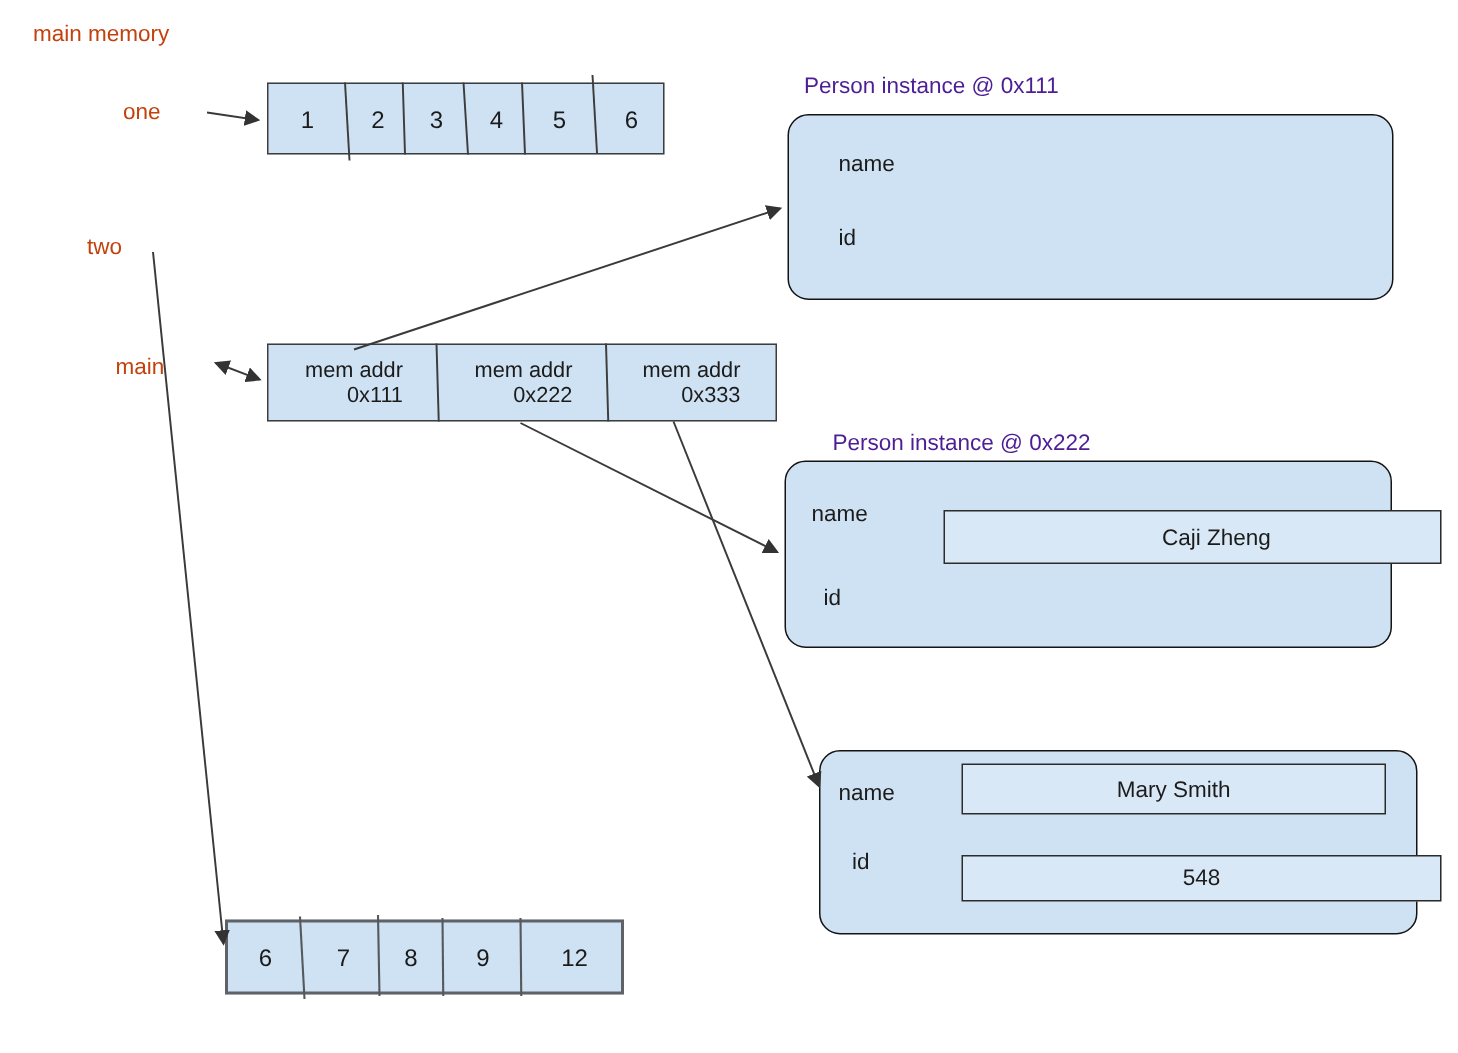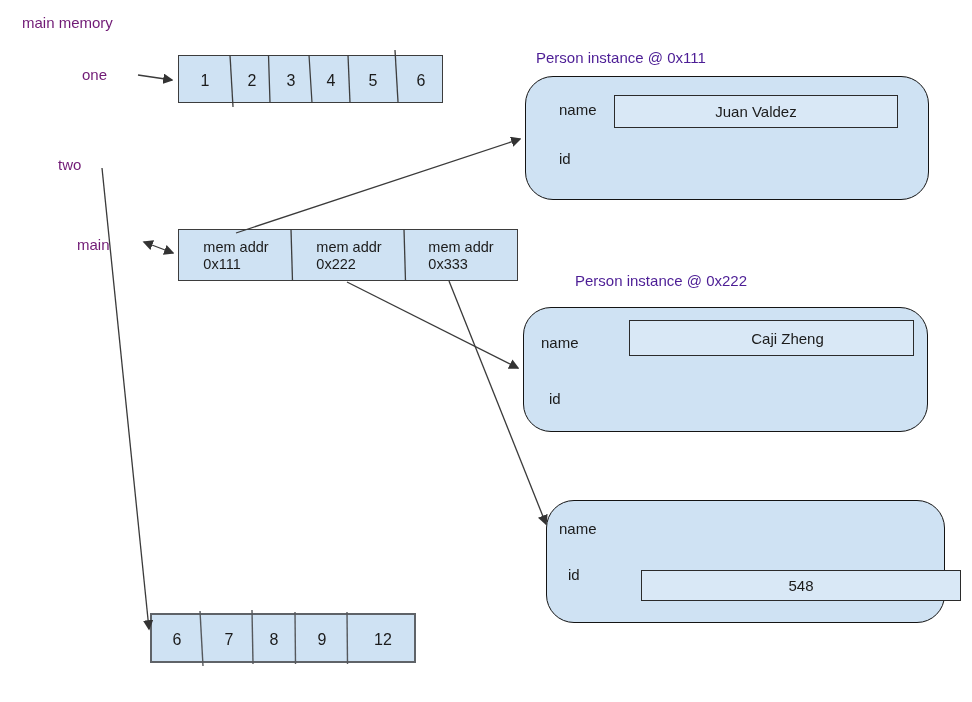--- a/index.html
+++ b/index.html
@@ -1,25 +1,25 @@
 <!DOCTYPE html>
 <html><head>
 <meta charset="utf-8">
 <style>
   html,body{margin:0;padding:0;background:#fff;}
   #canvas{
     position:relative;width:972px;height:702px;background:#ffffff;
     font-family:"Liberation Sans", sans-serif;color:#111;overflow:hidden;
   }
-  .lbl{position:absolute;font-size:15px;color:#701a75;white-space:nowrap;}
+  .lbl{position:absolute;font-size:15px;color:#c2410c;white-space:nowrap;}
   .arr{position:absolute;background:#cfe2f3;border:1.5px solid #3d3d3d;box-sizing:border-box;}
   .arr-gray{border:2px solid #5f6368;}
   .cellnum{position:absolute;transform:translate(-50%,-50%);font-size:16px;color:#1b1b1b;white-space:nowrap;}
-  .cellmem{position:absolute;transform:translate(-50%,-50%);font-size:14.5px;line-height:17px;text-align:left;color:#1b1b1b;white-space:nowrap;}
-  .pbox{position:absolute;background:#cfe2f3;border:1.5px solid #141414;border-radius:28px;box-sizing:border-box;}
+  .cellmem{position:absolute;transform:translate(-50%,-50%);font-size:14.5px;line-height:17px;text-align:right;color:#1b1b1b;white-space:nowrap;}
+  .pbox{position:absolute;background:#cfe2f3;border:1.5px solid #141414;border-radius:14px;box-sizing:border-box;}
   .ptitle{position:absolute;font-size:15px;color:#4c1d95;white-space:nowrap;}
   .flabel{position:absolute;font-size:15px;color:#1b1b1b;white-space:nowrap;}
   .frect{position:absolute;background:#d9e8f6;border:1px solid #2b2b2b;box-sizing:border-box;
          display:flex;align-items:center;justify-content:center;font-size:15px;color:#1b1b1b;}
   #wires{position:absolute;left:0;top:0;width:972px;height:702px;pointer-events:none;z-index:5;}
 </style>
 </head>
 <body>
 
 <div id="canvas">
@@ -58,37 +58,37 @@
     <span class="cellnum" style="left:25px;top:25px;">6</span>
     <span class="cellnum" style="left:77px;top:25px;">7</span>
     <span class="cellnum" style="left:122px;top:25px;">8</span>
     <span class="cellnum" style="left:170px;top:25px;">9</span>
     <span class="cellnum" style="left:231px;top:25px;">12</span>
   </div>
 
   <div class="ptitle" style="left:536px;top:49px;">Person instance @ 0x111</div>
   <div class="pbox" style="left:525px;top:76px;width:404px;height:124px;">
     <span class="flabel" style="left:33px;top:24px;">name</span>
-    <div class="frect" style="left:88px;top:18px;width:284px;height:33px;">
-      <span>Juan Valdez</span>
-    </div>
     <span class="flabel" style="left:33px;top:73px;">id</span>
   </div>
 
-  <div class="ptitle" style="left:555px;top:272px;margin-left:20px;">Person instance @ 0x222</div>
+  <div class="ptitle" style="left:555px;top:287px;">Person instance @ 0x222</div>
   <div class="pbox" style="left:523px;top:307px;width:405px;height:125px;">
     <span class="flabel" style="left:17px;top:26px;">name</span>
-    <div class="frect" style="left:105px;top:12px;width:285px;height:36px;padding-left:32px;">
+    <div class="frect" style="left:105px;top:32px;width:332px;height:36px;padding-left:32px;">
       <span>Caji Zheng</span>
     </div>
     <span class="flabel" style="left:25px;top:82px;">id</span>
   </div>
 
   <div class="pbox" style="left:546px;top:500px;width:399px;height:123px;">
     <span class="flabel" style="left:12px;top:19px;">name</span>
+    <div class="frect" style="left:94px;top:8px;width:283px;height:34px;">
+      <span>Mary Smith</span>
+    </div>
     <span class="flabel" style="left:21px;top:65px;">id</span>
     <div class="frect" style="left:94px;top:69px;width:320px;height:31px;">
       <span>548</span>
     </div>
   </div>
 
   <svg id="wires" viewBox="0 0 972 702">
     <defs>
       <marker id="ah" viewBox="0 0 10 10" refX="8.5" refY="5" markerWidth="8" markerHeight="8" orient="auto-start-reverse">
         <path d="M0,0 L10,5 L0,10 z" fill="#333"></path>

